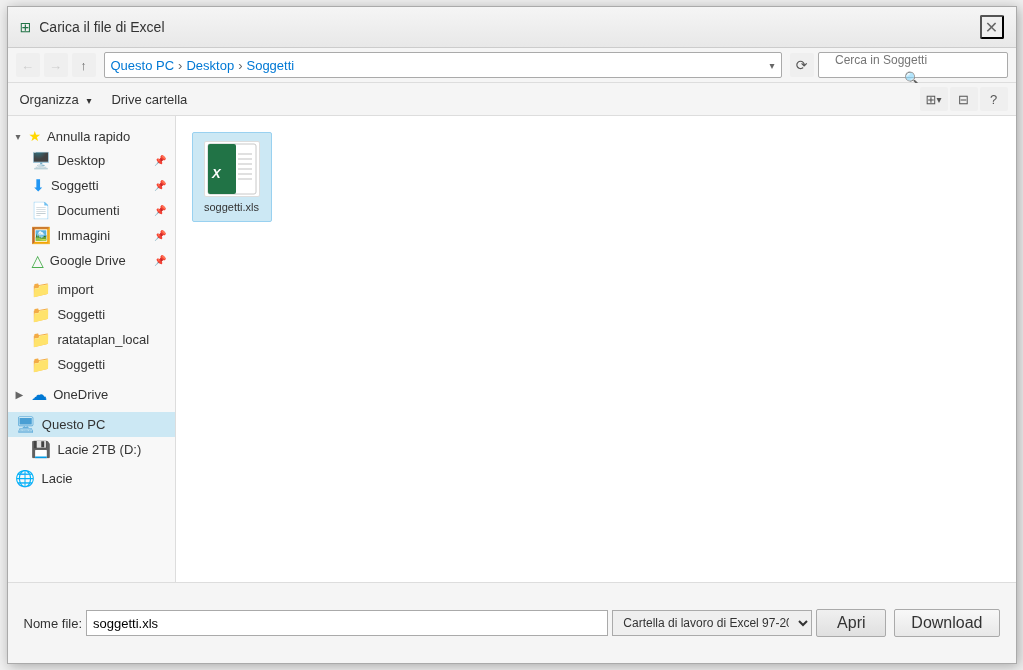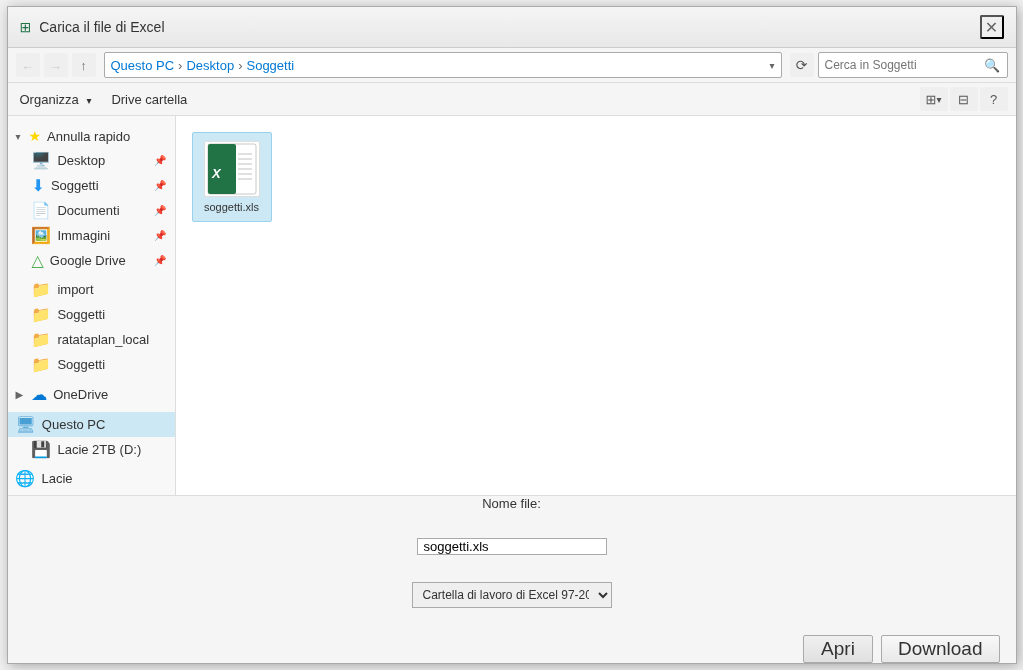--- a/index.html
+++ b/index.html
@@ -10,21 +10,21 @@
     .title-icon { color: #217346; font-size: 14px; }
     .title-text { font-size: 14px; color: #333; font-weight: normal; }
     .title-close { width: 24px; height: 24px; display: flex; align-items: center; justify-content: center; cursor: pointer; color: #666; font-size: 16px; border-radius: 2px; }
     .toolbar { background: #f5f5f5; border-bottom: 1px solid #ddd; padding: 4px 8px; display: flex; align-items: center; gap: 4px; }
     .nav-btn { width: 24px; height: 24px; display: flex; align-items: center; justify-content: center; cursor: pointer; border: 1px solid transparent; border-radius: 2px; color: #666; font-size: 13px; }
     .nav-btn.disabled { color: #ccc; cursor: default; }
     .address-bar { flex: 1; display: flex; align-items: center; border: 1px solid #aaa; background: #fff; height: 26px; border-radius: 2px; margin: 0 4px; padding: 0 6px; gap: 4px; }
     .address-crumb { color: #0078d4; cursor: pointer; }
     .address-sep { color: #666; }
     .refresh-btn { width: 24px; height: 24px; display: flex; align-items: center; justify-content: center; cursor: pointer; border: 1px solid transparent; border-radius: 2px; color: #555; font-size: 14px; }
-    .search-box { display: flex; align-items: center; border: 1px solid #aaa; background: #fff; height: 26px; width: 190px; border-radius: 2px; padding: 0 6px; gap: 4px; }
+    .search-box { display: flex; align-items: center; border: 1px solid #aaa; background: #fff; height: 26px; width: 190px; border-radius: 2px; padding: 0 6px; gap: 4px; flex-direction: column; }
     .search-box input { border: none; outline: none; font-size: 12px; flex: 1; color: #666; }
     .search-icon { color: #666; font-size: 13px; }
     .menu-bar { background: #f5f5f5; border-bottom: 1px solid #ddd; padding: 4px 8px; display: flex; align-items: center; gap: 12px; }
     .menu-item { color: #333; cursor: pointer; padding: 2px 4px; }
     .menu-divider { flex: 1; }
     .view-btns { display: flex; align-items: center; gap: 2px; }
     .view-btn { width: 28px; height: 24px; display: flex; align-items: center; justify-content: center; cursor: pointer; border: 1px solid transparent; border-radius: 2px; color: #555; }
     .main-area { display: flex; flex: 1; overflow: hidden; }
     .sidebar { width: 168px; min-width: 168px; background: #f8f8f8; border-right: 1px solid #ddd; overflow-y: auto; padding: 8px 0; }
     .sidebar-section { margin-bottom: 4px; }
@@ -41,26 +41,26 @@
     .folder-icon.google { color: #4caf50; }
     .folder-icon.onedrive { color: #0078d4; }
     .folder-icon.thispc { color: #4a9fd4; }
     .folder-icon.lacie { color: #888; }
     .folder-icon.network { color: #4a9fd4; }
     .content-area { flex: 1; background: #fff; padding: 16px; overflow-y: auto; display: flex; flex-wrap: wrap; align-content: flex-start; gap: 8px; }
     .file-item { width: 80px; display: flex; flex-direction: column; align-items: center; gap: 4px; padding: 8px 4px; cursor: pointer; border: 1px solid transparent; border-radius: 2px; }
     .file-item.selected { background: #cce8f4; border-color: #99d1f0; }
     .excel-icon-bg { width: 56px; height: 56px; background: #fff; border: 1px solid #ddd; display: flex; align-items: center; justify-content: center; position: relative; border-radius: 2px; }
     .file-name { font-size: 11px; text-align: center; color: #333; word-break: break-all; }
-    .bottom-bar { border-top: 1px solid #ddd; background: #f5f5f5; padding: 0 16px; display: flex; align-items: center; gap: 27px; flex-wrap: wrap; flex-direction: column; }
+    .bottom-bar { border-top: 1px solid #ddd; background: #f5f5f5; padding: 26px 16px; display: flex; align-items: center; gap: 4px; flex-wrap: wrap; }
     .filename-label { color: #333; white-space: nowrap; }
     .filename-input { flex: 1; max-width: 580px; height: 26px; border: 1px solid #aaa; padding: 0 6px; font-size: 13px; }
     .filetype-select { height: 26px; border: 1px solid #aaa; padding: 0 6px; font-size: 12px; color: #333; width: 200px; }
     .btn-group { display: flex; gap: 8px; margin-left: auto; }
-    .btn { height: 28px; padding: 0 16px; border: 1px solid #aaa; background: linear-gradient(to bottom, #f8f8f8, #e8e8e8); cursor: pointer; font-size: 19px; border-radius: 2px; color: #333; min-width: 70px; }
+    .btn { height: 28px; padding: 0 16px; border: 1px solid #aaa; background: linear-gradient(to bottom, #f8f8f8, #e8e8e8); cursor: pointer; font-size: 16px; border-radius: 2px; color: #333; min-width: 70px; }
     .btn.primary { background: linear-gradient(to bottom, #f0f0f0, #e0e0e0); }
     .chevron-down { display: inline-block; font-size: 10px; margin-left: 4px; }
     .section-arrow { font-size: 10px; color: #666; margin-right: 2px; }
   </style>
 </head>
 <body>
 
 <div class="dialog">
 
   <div class="title-bar">

